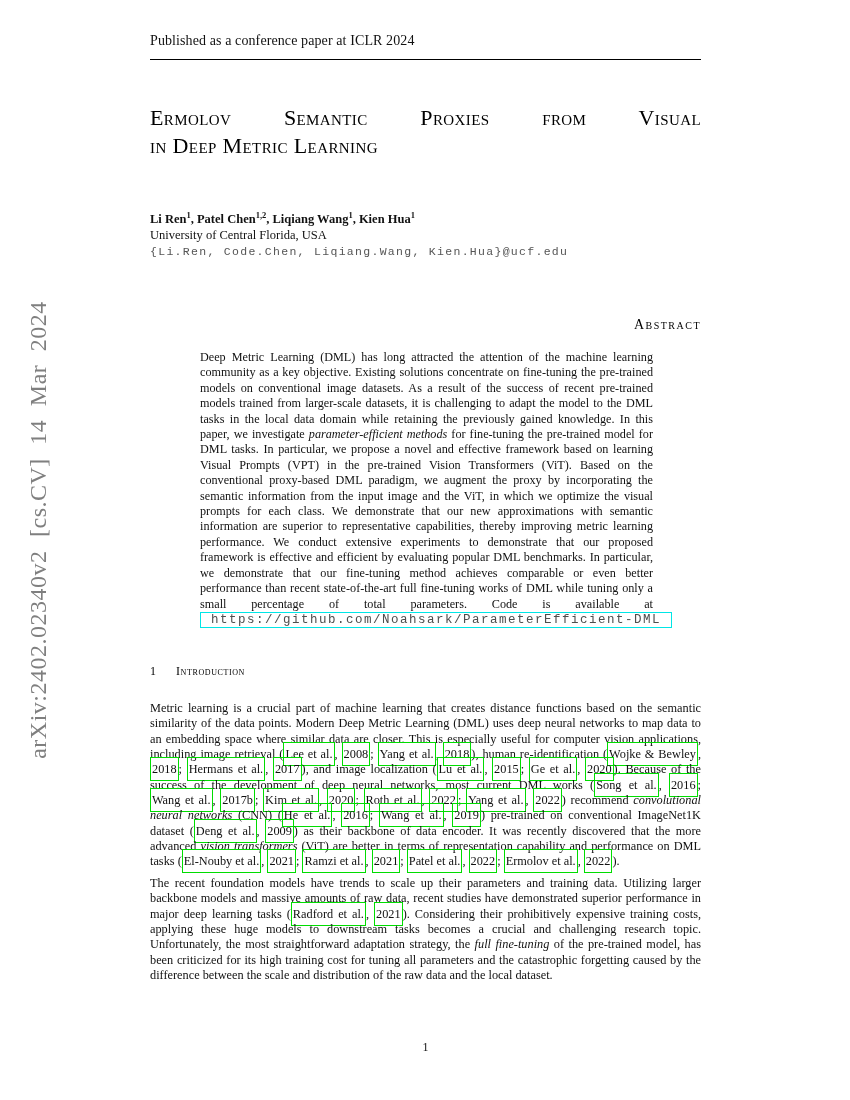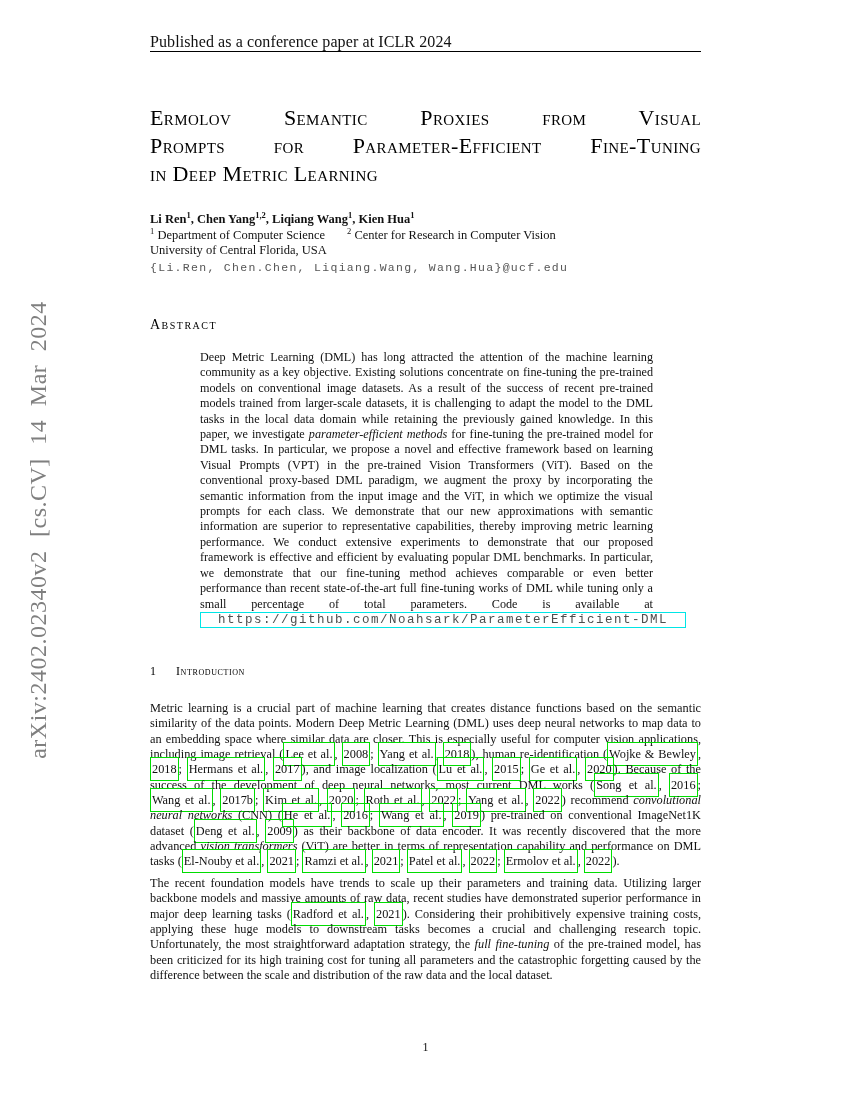--- a/index.html
+++ b/index.html
@@ -9,22 +9,22 @@
     --mono-gray:#555555;
   }
   *{box-sizing:border-box;}
   html,body{margin:0;padding:0;}
   body{
     width:850px;height:1100px;position:relative;background:#ffffff;
     font-family:"Liberation Serif", serif;color:#111111;overflow:hidden;
   }
   .header{
     position:absolute;left:150px;top:33px;width:551px;
-    font-size:16px;letter-spacing:0.1px;
-    border-bottom:1.2px solid #000;padding-bottom:0;
+    font-size:14px;letter-spacing:0.1px;
+    border-bottom:1.2px solid #000;padding-bottom:10px;
   }
   .watermark{
     position:absolute;left:38px;top:530px;
     transform:translate(-50%,-50%) rotate(-90deg);
     white-space:nowrap;font-size:24px;color:var(--wm-color);
     letter-spacing:0.5px;word-spacing:7px;
   }
   .title{
     position:absolute;left:150px;top:104px;width:551px;
     font-size:22px;line-height:28px;font-variant:small-caps;
@@ -36,21 +36,21 @@
     font-size:12.5px;line-height:15.5px;
   }
   .authors .names{font-weight:bold;}
   sup{font-size:8.5px;vertical-align:super;line-height:0;}
   .hgap{display:inline-block;width:22px;}
   .email{
     font-family:"Liberation Mono", monospace;font-size:11.5px;
     color:var(--mono-gray);letter-spacing:1.3px;margin-top:1px;
   }
   .abstract-heading{
-    position:absolute;left:150px;top:317px;width:551px;text-align:left;
+    position:absolute;left:150px;top:317px;width:551px;text-align:right;
     font-variant:small-caps;font-size:14px;letter-spacing:1.5px;color:#000;
   }
   .abstract-body{
     position:absolute;left:200px;top:350px;width:453px;
     font-size:12.2px;line-height:15.4px;text-align:justify;
   }
   .section-heading{
     position:absolute;left:150px;top:664px;width:551px;
     font-size:12px;color:#000;
   }
@@ -62,45 +62,43 @@
   .para1{top:701px;}
   .para2{top:876px;}
   em{font-style:italic;margin-top:25px;}
   .cite{
     border:1px solid var(--cite-border);
     padding:4px 1px;white-space:nowrap;
   }
   .url-link{
     font-family:"Liberation Mono", monospace;font-size:12.5px;
     color:#4d4d4d;border:1.5px solid var(--link-border);
-    padding:0 17px;letter-spacing:1.5px;white-space:nowrap;
+    padding:0 10px;letter-spacing:1.5px;white-space:nowrap;
   }
   .page-number{
     position:absolute;left:150px;top:1040px;width:551px;
     text-align:center;font-size:12px;
   }
 </style>
 </head>
 <body>
 
 <div class="header">Published as a conference paper at ICLR 2024</div>
 
 <div class="watermark">arXiv:2402.02340v2 [cs.CV] 14 Mar 2024</div>
 
 <div class="title">
   <div class="jl">Ermolov Semantic Proxies from Visual</div>
-  <div class="jl">Prompts for Parameter-Efficient Fine-Tuning</div>
   <div>in Deep Metric Learning</div>
 </div>
 
 <div class="authors">
-  <div class="names"><span>Li Ren</span><sup>1</sup><span>, Chen Yang</span><sup>1,2</sup><span>, Liqiang Wang</span><sup>1</sup><span>, Kien Hua</span><sup>1</sup></div>
-  <div><sup>1</sup><span> Department of Computer Science</span><span class="hgap"></span><sup>2</sup><span> Center for Research in Computer Vision</span></div>
+  <div class="names"><span>Li Ren</span><sup>1</sup><span>, Patel Chen</span><sup>1,2</sup><span>, Liqiang Wang</span><sup>1</sup><span>, Kien Hua</span><sup>1</sup></div>
   <div>University of Central Florida, USA</div>
-  <div class="email">{Li.Ren, Chen.Chen, Liqiang.Wang, Wang.Hua}@ucf.edu</div>
+  <div class="email">{Li.Ren, Code.Chen, Liqiang.Wang, Kien.Hua}@ucf.edu</div>
 </div>
 
 <div class="abstract-heading">Abstract</div>
 
 <div class="abstract-body"><span>Deep Metric Learning (DML) has long attracted the attention of the machine learning community as a key objective. Existing solutions concentrate on fine-tuning the pre-trained models on conventional image datasets. As a result of the success of recent pre-trained models trained from larger-scale datasets, it is challenging to adapt the model to the DML tasks in the local data domain while retaining the previously gained knowledge. In this paper, we investigate </span><em>parameter-efficient methods</em><span> for fine-tuning the pre-trained model for DML tasks. In particular, we propose a novel and effective framework based on learning Visual Prompts (VPT) in the pre-trained Vision Transformers (ViT). Based on the conventional proxy-based DML paradigm, we augment the proxy by incorporating the semantic information from the input image and the ViT, in which we optimize the visual prompts for each class. We demonstrate that our new approximations with semantic information are superior to representative capabilities, thereby improving metric learning performance. We conduct extensive experiments to demonstrate that our proposed framework is effective and efficient by evaluating popular DML benchmarks. In particular, we demonstrate that our fine-tuning method achieves comparable or even better performance than recent state-of-the-art full fine-tuning works of DML while tuning only a small percentage of total parameters. Code is available at </span><span class="url-link">https://github.com/Noahsark/ParameterEfficient-DML</span></div>
 
 <div class="section-heading">
   <span class="sec-num">1</span><span class="sec-title">Introduction</span>
 </div>
 

